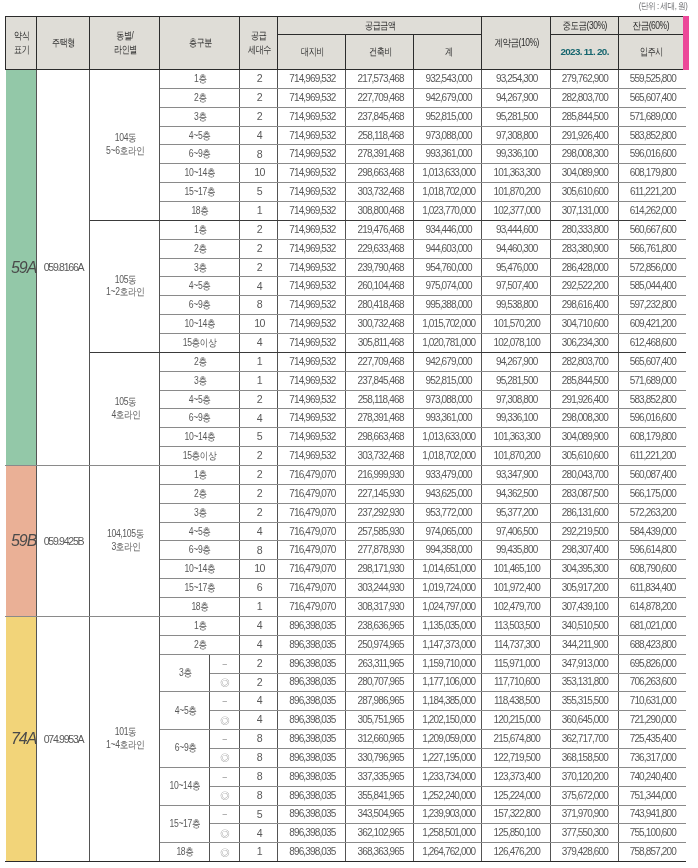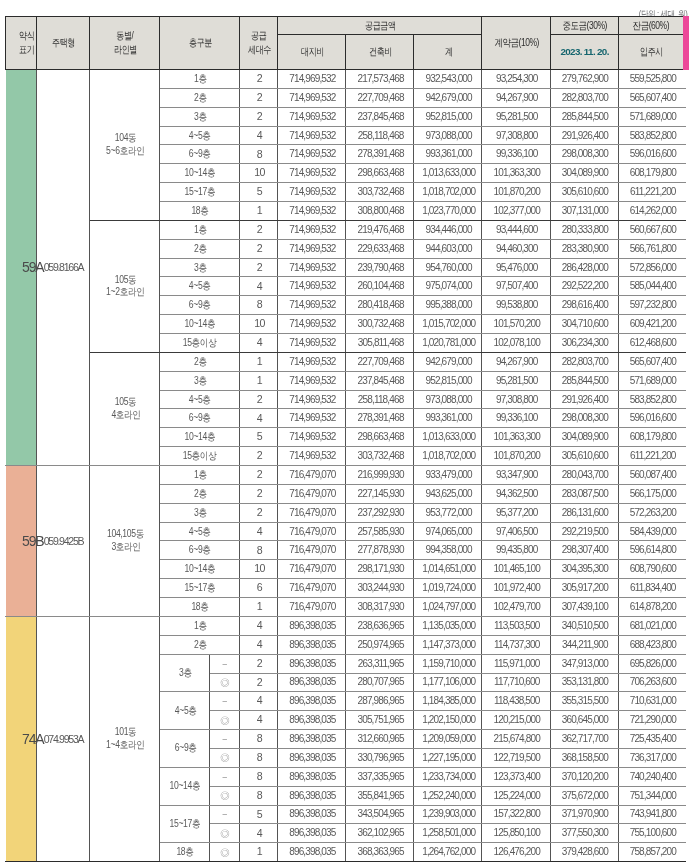--- a/index.html
+++ b/index.html
@@ -4,21 +4,21 @@
 <title>공급금액 안내</title>
 <style>
   html,body{margin:0;padding:0;}
   body{
     width:698px;height:868px;background:#ffffff;
     font-family:"Liberation Sans",sans-serif;
     -webkit-font-smoothing:antialiased;
   }
   #page{position:relative;width:698px;height:868px;overflow:hidden;}
   .unit-note{
-    position:absolute;right:6px;top:8px;
+    position:absolute;right:6px;top:0;
     font-size:9.2px;color:#6d6e71;letter-spacing:-0.55px;
   }
   table.price{
     position:absolute;left:5px;top:16px;
     width:681px;
     border-collapse:collapse;
     table-layout:fixed;
   }
   table.price td,table.price th{
     border-top:1px solid #8a8a8a;
@@ -43,41 +43,41 @@
   table.price thead th.h1{height:16.9px;line-height:17px;margin-top:44px;}
   table.price thead th.h2{height:34px;line-height:34px;}
   table.price thead th.hfull{height:50.9px;}
   .date-txt{color:#15656e;font-weight:bold;letter-spacing:-0.65px;font-size:9.8px;}
   .kr{display:inline-block;transform:scaleX(0.79);transform-origin:center center;vertical-align:baseline;}
   .km{display:inline-block;transform:scaleX(0.835);transform-origin:center center;}
   .kb{display:inline-block;transform:scaleX(0.86);transform-origin:center center;}
   tbody tr{height:17.87px;}
   tbody td{height:17.87px;}
   table.price td.num{font-size:10px;letter-spacing:-0.85px;padding-left:1.6px;}
-  table.price td.abbr{font-size:14px;letter-spacing:-1.1px;padding-left:16px;color:#4a4a4a;}
+  table.price td.abbr{font-size:16px;letter-spacing:-1.1px;padding-left:5px;color:#4a4a4a;font-style:italic;}
   table.price td.htype{font-size:10.6px;letter-spacing:-1.3px;padding-left:1px;}
   table.price td.dong{font-size:10px;letter-spacing:-0.4px;line-height:12.7px;padding-left:2.2px;}
   table.price td.floor{font-size:10px;letter-spacing:-0.4px;padding-left:0.8px;}
   table.price td.units{font-size:10.6px;padding-left:2px;line-height:11.6px;letter-spacing:-0.65px;}
   .c-green{background:#93c8a8;}
   .c-salmon{background:#eab096;}
   .c-yellow{background:#f2d479;}
   
   table.price tbody tr.sec-top>td{border-top:1px solid #8a8a8a;}
   table.price tbody tr.blk-top>td{border-top:1px solid #3a3a3a;}
   table.price tbody tr.blk-bot>td{border-bottom:1px solid #3a3a3a;}
   table.price tbody tr.sec-bot>td{border-bottom:1px solid #8a8a8a;}
   table.price tbody tr:last-child>td{border-bottom:1px solid #2b2b2b;}
   table.price tbody td.bot-dark{border-bottom:1px solid #2b2b2b;}
   table.price tbody td.dong-mid{border-bottom:1px solid #3a3a3a;}
   table.price tbody tr.grp-top>td{border-top:1px solid #5a5a5a;}
 
   table.price tbody td.lft{border-left:1px solid rgba(0,0,0,0);}
   table.price tbody td.rgt{border-right:1px solid rgba(0,0,0,0);}
-  table.price thead th.lft{border-left:1px solid #2b2b2b;text-align:right;}
+  table.price thead th.lft{border-left:1px solid #2b2b2b;}
   table.price thead th.rgt{border-right:6px solid #ec4899;}
   table.price td.mark{font-size:9.4px;color:#919191;}
   table.price td.mark .dash{display:inline-block;transform:scaleX(1.8);font-size:10px;color:#a8a8a8;}
 </style>
 </head>
 <body>
 
 <div id="page">
   <div class="unit-note"><span class="km">(단위 : 세대, 원)</span></div>
   <table class="price">

